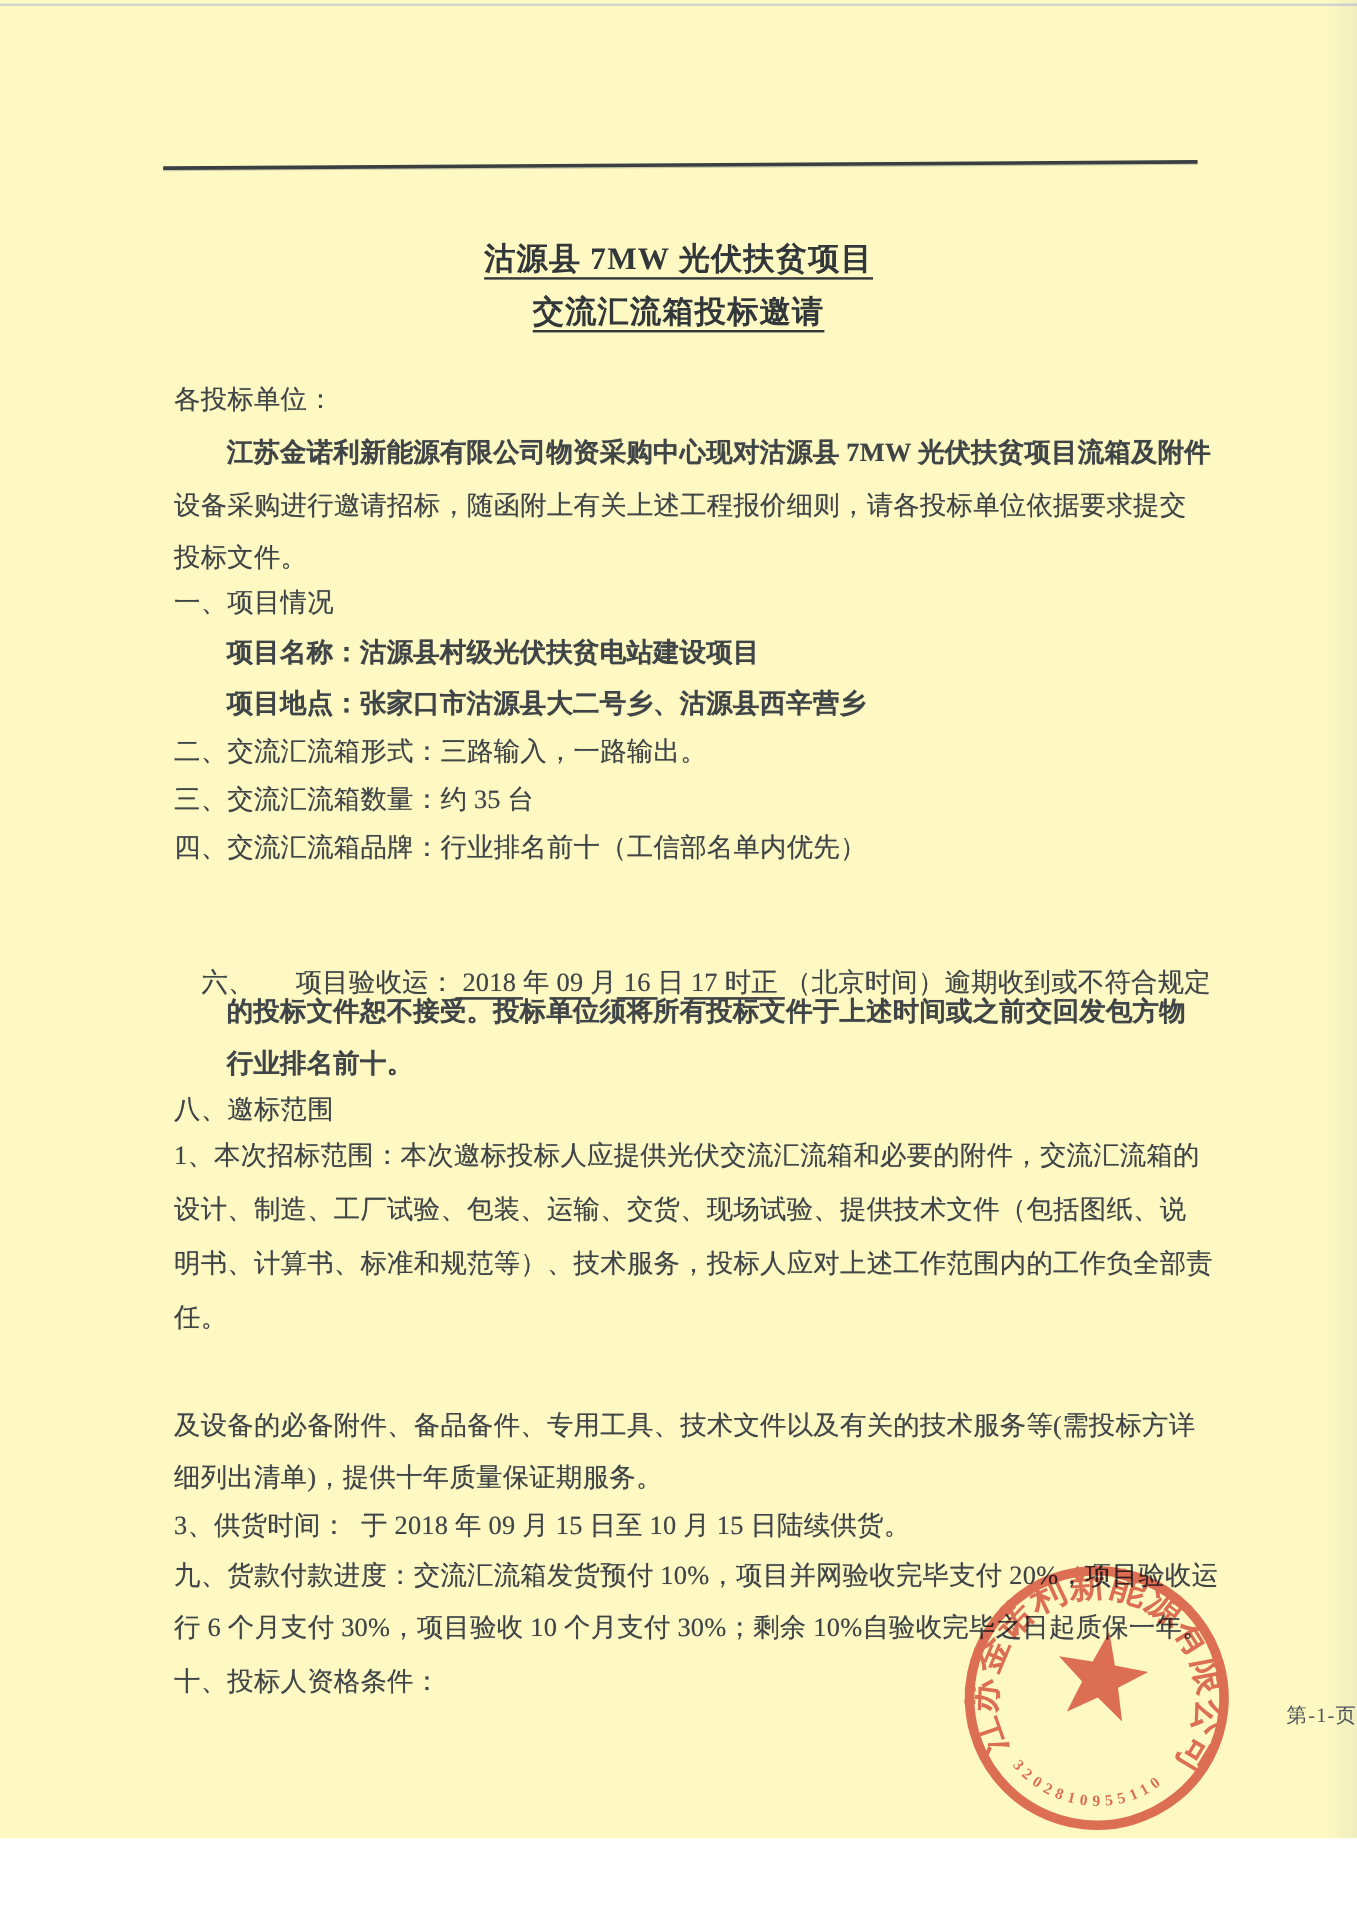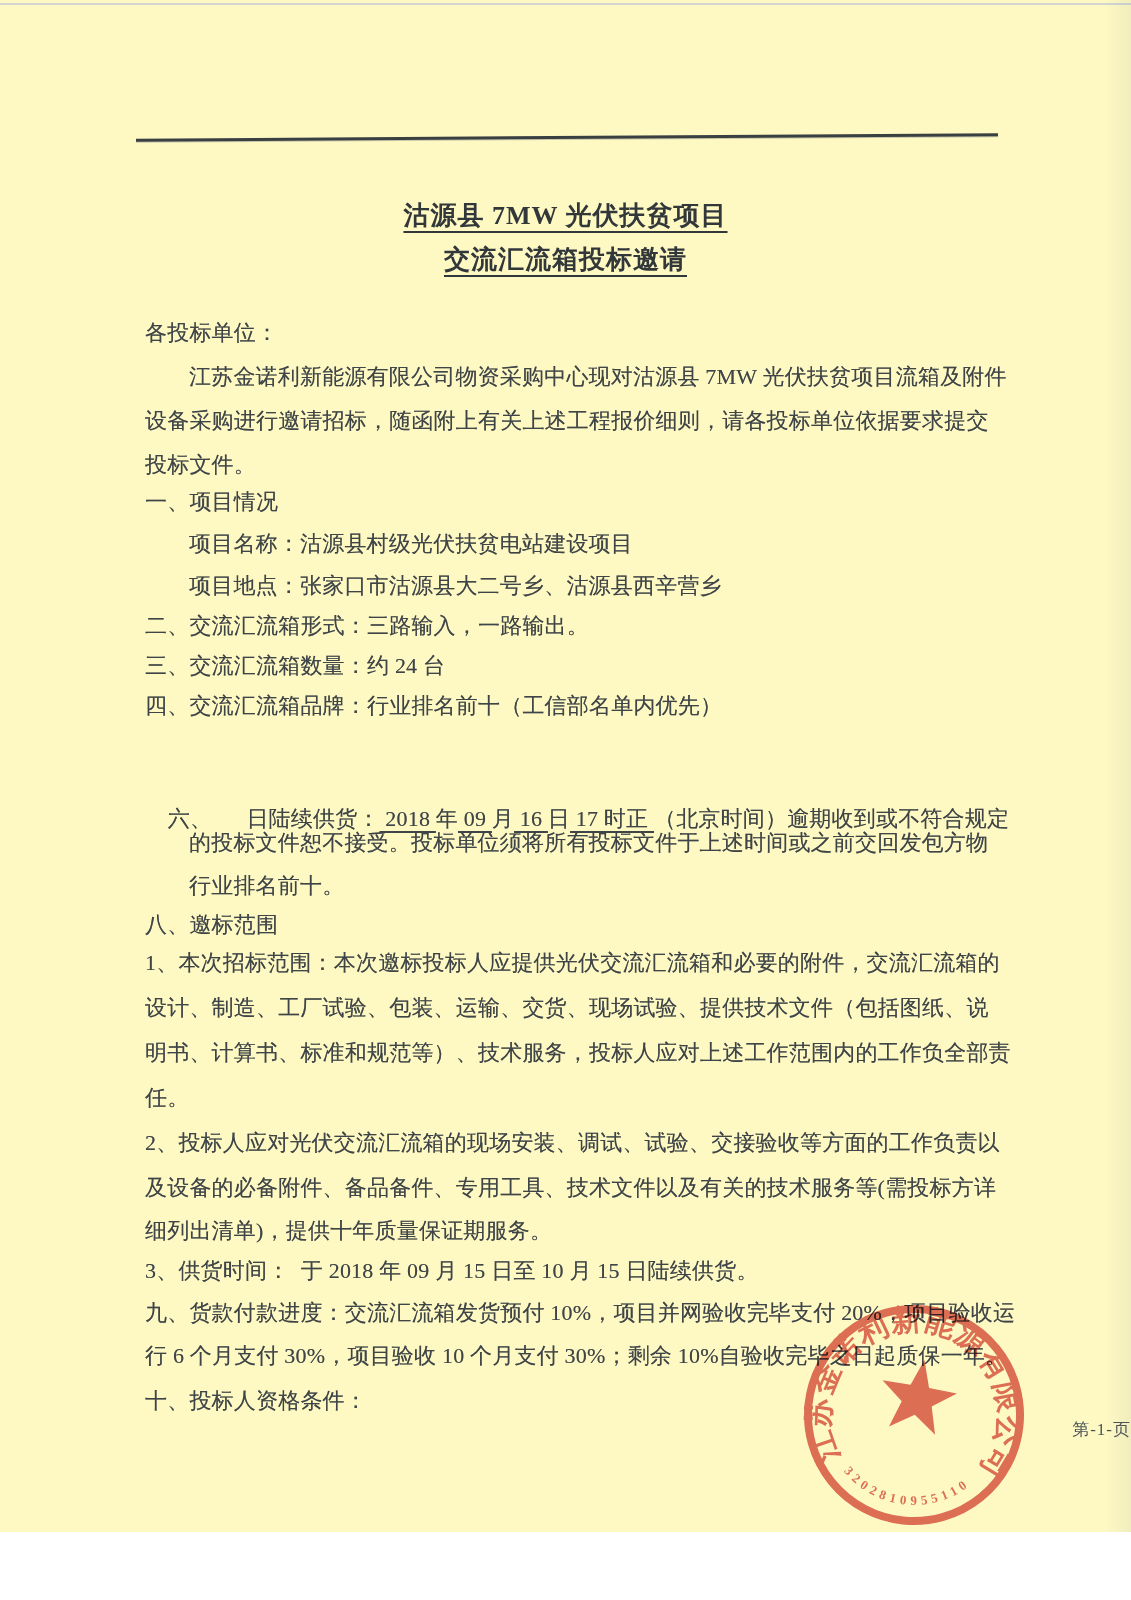--- a/index.html
+++ b/index.html
@@ -27,21 +27,21 @@
     font-size:26px; font-weight:bold; color:#32373a; letter-spacing:1px;
     text-decoration:underline; text-underline-offset:7px; text-decoration-thickness:2px;
     white-space:pre;
   }
   #title1 { top:198px; }
   #title2 { top:242px; }
   .line {
     position:absolute; left:145px; font-size:22px; white-space:pre;
     letter-spacing:.2px; text-shadow:0 0 .6px rgba(70,78,82,.55);
   }
-  .indent { left:189px; }
+  .indent { left:189px;font-weight:bold; }
   .u { text-decoration:underline; text-underline-offset:5px; text-decoration-thickness:1.5px; }
   .page-num {
     position:absolute; left:0; top:1418px; width:100%; text-align:right;
     font-size:17px; color:#4c5458; letter-spacing:1px;
   }
   #seal {
     position:absolute; left:794px; top:1295px; width:240px; height:240px;
     opacity:.82; mix-blend-mode:multiply; transform:rotate(6deg);
   }
   .seal-company { font-size:30px; font-weight:bold; letter-spacing:1px; }
@@ -60,35 +60,34 @@
   <div id="title2" class="title">交流汇流箱投标邀请</div>
 
   <div class="line" style="top:318px">各投标单位：</div>
   <div class="line indent" style="top:362px">江苏金诺利新能源有限公司物资采购中心现对沽源县 7MW 光伏扶贫项目流箱及附件</div>
   <div class="line" style="top:406px">设备采购进行邀请招标，随函附上有关上述工程报价细则，请各投标单位依据要求提交</div>
   <div class="line" style="top:450px">投标文件。</div>
   <div class="line" style="top:487px">一、项目情况</div>
   <div class="line indent" style="top:529px">项目名称：沽源县村级光伏扶贫电站建设项目</div>
   <div class="line indent" style="top:571px">项目地点：张家口市沽源县大二号乡、沽源县西辛营乡</div>
   <div class="line" style="top:611px">二、交流汇流箱形式：三路输入，一路输出。</div>
-  <div class="line" style="top:651px">三、交流汇流箱数量：约 24 台</div>
+  <div class="line" style="top:651px">三、交流汇流箱数量：约 35 台</div>
   <div class="line" style="top:691px">四、交流汇流箱品牌：行业排名前十（工信部名单内优先）</div>
 
   <div class="line" style="top:778px">
-    <span>六、      </span><span>日陆续供货：</span><span class="u"> 2018 </span><span>年</span><span class="u"> 09 </span><span>月</span><span class="u"> 16 </span><span>日</span><span class="u"> 17 时正 </span><span>（北京时间）逾期收到或不符合规定</span>
+    <span>六、      </span><span>项目验收运：</span><span class="u"> 2018 </span><span>年</span><span class="u"> 09 </span><span>月</span><span class="u"> 16 </span><span>日</span><span class="u"> 17 时正 </span><span>（北京时间）逾期收到或不符合规定</span>
   </div>
 
   <div class="line indent" style="top:828px">的投标文件恕不接受。投标单位须将所有投标文件于上述时间或之前交回发包方物</div>
   <div class="line indent" style="top:871px">行业排名前十。</div>
   <div class="line" style="top:910px">八、邀标范围</div>
   <div class="line" style="top:948px">1、本次招标范围：本次邀标投标人应提供光伏交流汇流箱和必要的附件，交流汇流箱的</div>
   <div class="line" style="top:993px">设计、制造、工厂试验、包装、运输、交货、现场试验、提供技术文件（包括图纸、说</div>
   <div class="line" style="top:1038px">明书、计算书、标准和规范等）、技术服务，投标人应对上述工作范围内的工作负全部责</div>
   <div class="line" style="top:1083px">任。</div>
-  <div class="line" style="top:1128px">2、投标人应对光伏交流汇流箱的现场安装、调试、试验、交接验收等方面的工作负责以</div>
   <div class="line" style="top:1173px">及设备的必备附件、备品备件、专用工具、技术文件以及有关的技术服务等(需投标方详</div>
   <div class="line" style="top:1216px">细列出清单)，提供十年质量保证期服务。</div>
   <div class="line" style="top:1256px">3、供货时间：  于 2018 年 09 月 15 日至 10 月 15 日陆续供货。</div>
   <div class="line" style="top:1298px">九、货款付款进度：交流汇流箱发货预付 10%，项目并网验收完毕支付 20%，项目验收运</div>
   <div class="line" style="top:1341px">行 6 个月支付 30%，项目验收 10 个月支付 30%；剩余 10%自验收完毕之日起质保一年。</div>
   <div class="line" style="top:1386px">十、投标人资格条件：</div>
 
   <div class="page-num">第-1-页</div>
 
   <svg id="seal" viewBox="0 0 240 240">

